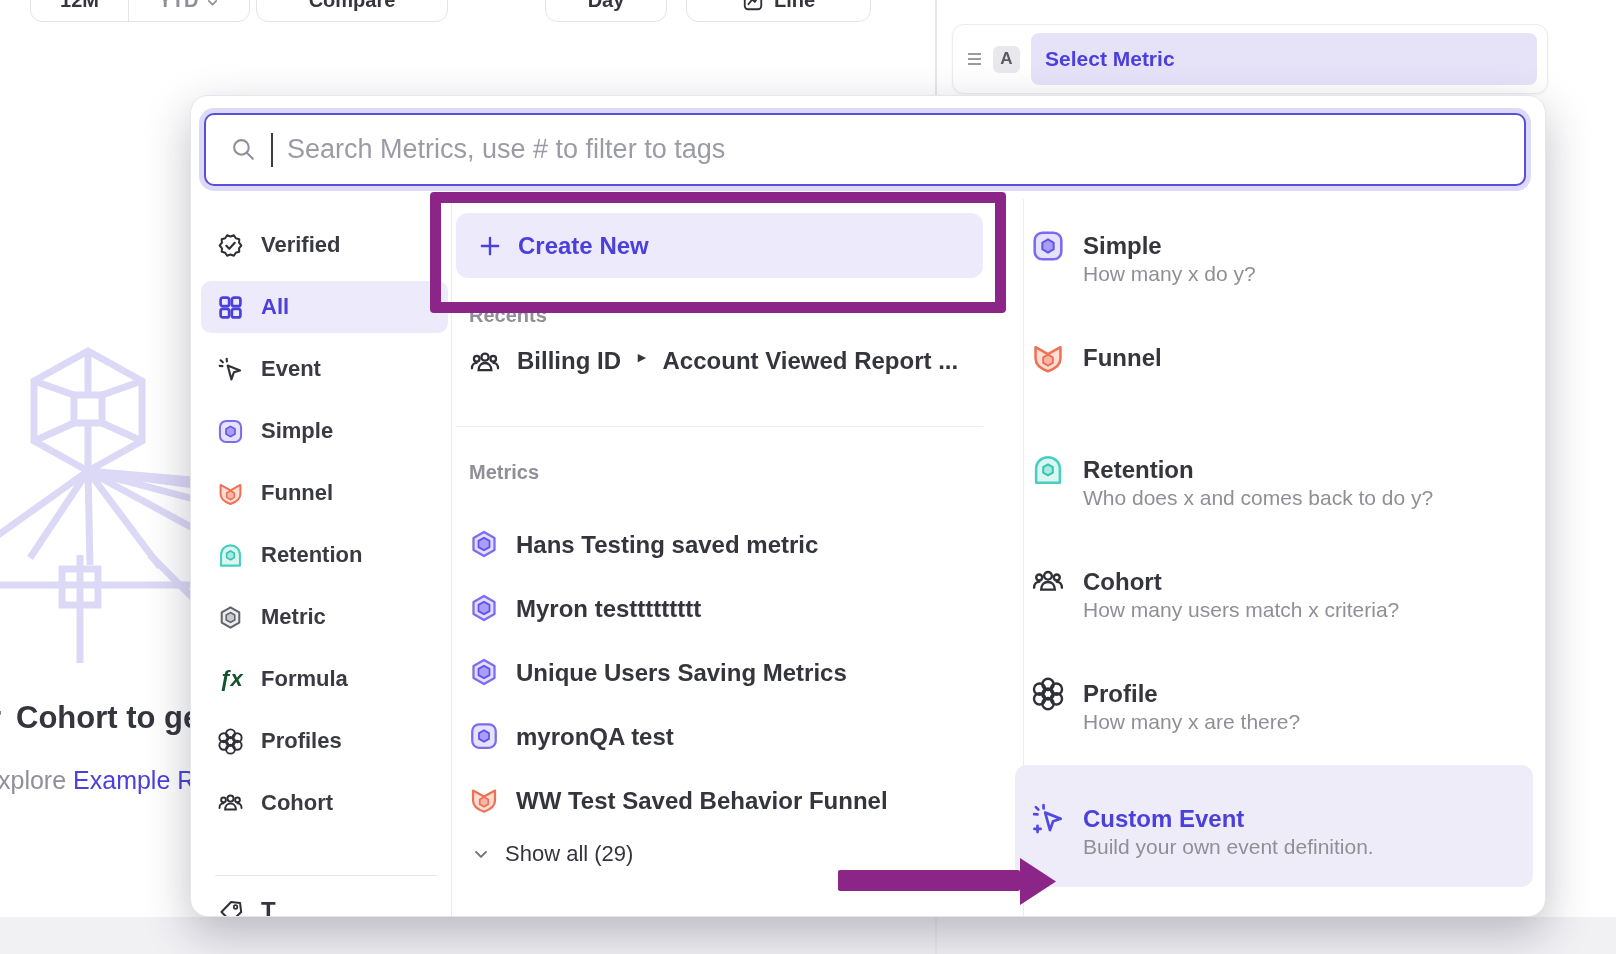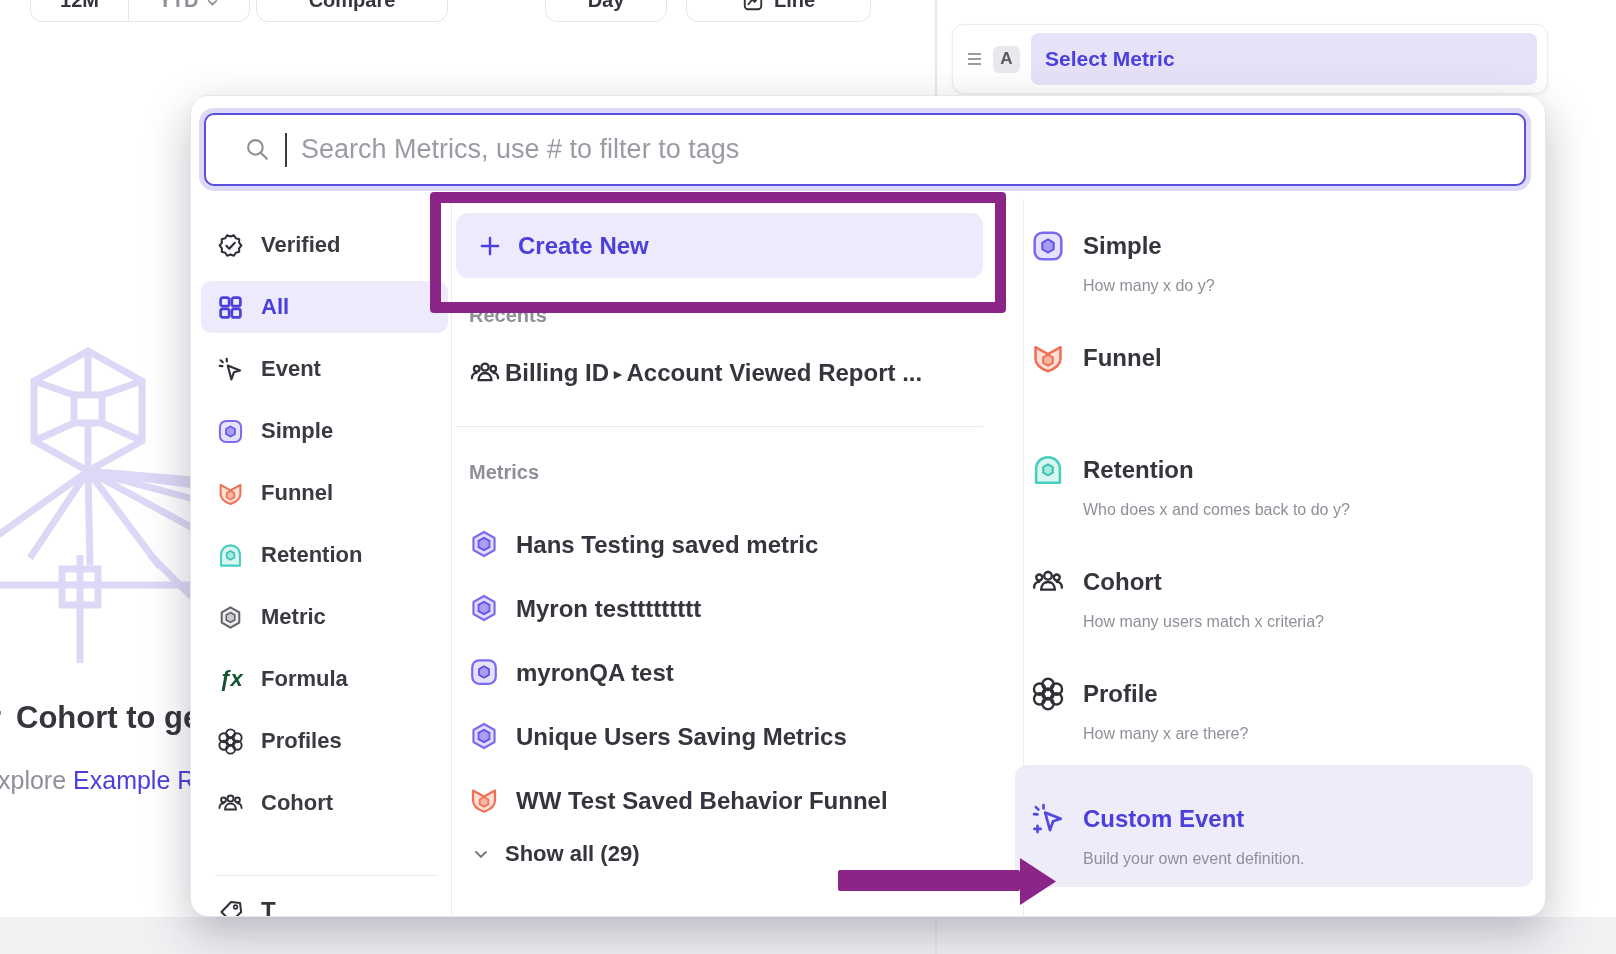--- a/index.html
+++ b/index.html
@@ -40,21 +40,21 @@
                 justify-content:center;font-size:17px;font-weight:700;color:#5a5a62;flex:none}
   .metric-pill{flex:1;height:52px;background:#e6e3f9;border-radius:8px;display:flex;align-items:center;
                padding-left:14px;font-size:21px;font-weight:700;color:var(--purple)}
 
   
   .panel{position:absolute;left:190px;top:95px;width:1356px;height:822px;background:#fff;
          border:1px solid #e6e6ea;border-radius:18px;box-shadow:0 16px 45px rgba(35,35,60,.28);
          overflow:hidden;z-index:10}
   .search-box{position:absolute;left:13px;top:17px;width:1322px;height:73px;border:2px solid #5a4edc;
               border-radius:10px;box-shadow:0 0 0 5px #ddd9f8;display:flex;align-items:center;
-              gap:14px;padding-left:38px;background:#fff}
+              gap:14px;padding-left:24px;background:#fff}
   .search-icn svg{width:27px;height:27px;display:block}
   .caret{width:2px;height:34px;background:#3c3c44;flex:none}
   .search-input{border:none;outline:none;flex:1;font-size:27px;color:var(--dark);background:transparent;
                 padding:0;font-family:inherit}
   .search-input::placeholder{color:#9b9ba5}
   .vline{position:absolute;top:103px;bottom:0;width:1px;background:#ececf0}
   .vline.a{left:260px}.vline.b{left:832px}
 
   
   #sidebar-list{position:absolute;left:10px;top:123px;width:247px;display:flex;flex-direction:column;gap:10px}
@@ -71,36 +71,36 @@
                 font-size:24px;font-weight:700}
 
   
   .create-new{position:absolute;left:265px;top:117px;width:527px;height:65px;background:var(--lav);
               border-radius:12px;display:flex;align-items:center;gap:15px;padding-left:21px;
               font-size:24px;font-weight:700;color:var(--purple)}
   .plus-icn svg{width:26px;height:26px;display:block}
   .sect-label{position:absolute;left:278px;font-size:20px;font-weight:700;color:var(--gray)}
   .recents-label{top:208px}
   .metrics-label{top:365px}
-  .billing-row{position:absolute;left:278px;top:251px;height:52px;display:flex;align-items:center;gap:4px;
+  .billing-row{position:absolute;left:278px;top:251px;height:52px;display:flex;gap:16px;
                font-size:24px;font-weight:600;color:var(--dark)}
   .crumb-sep{font-size:15px;margin:0 1px;transform:translateY(1px)}
   .mid-divider{position:absolute;left:265px;top:330px;width:527px;height:1px;background:#ececf0}
   #metrics-list{position:absolute;left:278px;top:411px;display:flex;flex-direction:column;gap:12px}
   .metric-item{height:52px;display:flex;align-items:flex-end;gap:17px;font-size:24px;font-weight:600;color:var(--dark)}
   .show-all{position:absolute;left:280px;top:741px;height:34px;display:flex;align-items:center;gap:14px;
-            font-size:22px;font-weight:700;color:var(--dark)}
+            font-size:22px;font-weight:400;color:var(--dark)}
   .chev-icn svg{width:20px;height:20px;display:block}
 
   
   #types-list{position:absolute;left:824px;top:135px;width:518px;display:flex;flex-direction:column;gap:22px}
   .type-row{min-height:90px;display:flex;gap:18px;padding-left:16px}
   .type-row .icn{margin-top:-2px}
   .type-title{font-size:24px;font-weight:700;line-height:30px;color:var(--dark)}
-  .type-desc{font-size:16px;color:var(--gray);margin-top:12px;line-height:26px}
+  .type-desc{font-size:21px;color:var(--gray);margin-top:0;line-height:26px}
   .type-row.highlighted{background:#efecfa;border-radius:12px;margin-top:-26px;height:122px;
                         padding-top:39px;min-height:0}
   .type-row.highlighted .type-title{color:var(--purple)}
 
   
   .anno-rect{position:absolute;left:430px;top:192px;width:576px;height:121px;border:11px solid var(--anno);
              border-radius:4px;z-index:50}
   .anno-arrow{position:absolute;left:830px;top:850px;width:235px;height:62px;z-index:50;color:var(--anno)}
 </style>
 </head>
@@ -347,34 +347,34 @@
             <svg viewBox="0 0 24 24">
               <polygon points="12,2.4 20.4,7.2 20.4,16.8 12,21.6 3.6,16.8 3.6,7.2" fill="#e3defb" stroke="#7a6cf0" stroke-width="1.8" stroke-linejoin="round"></polygon>
               <polygon points="12,7 16.4,9.5 16.4,14.5 12,17 7.6,14.5 7.6,9.5" fill="#a99df5" stroke="#6052e8" stroke-width="1.4"></polygon>
             </svg>
           </span>
           <span>Myron testtttttttt</span>
         </div>
         <div class="metric-item">
           <span class="icn s30">
             <svg viewBox="0 0 24 24">
+              <polygon points="12,2.4 20.4,7.2 20.4,16.8 12,21.6 3.6,16.8 3.6,7.2" fill="#e3defb" stroke="#7a6cf0" stroke-width="1.8" stroke-linejoin="round"></polygon>
+              <polygon points="12,7 16.4,9.5 16.4,14.5 12,17 7.6,14.5 7.6,9.5" fill="#a99df5" stroke="#6052e8" stroke-width="1.4"></polygon>
+            </svg>
+          </span>
+          <span>Unique Users Saving Metrics</span>
+        </div>
+        <div class="metric-item">
+          <span class="icn s30">
+            <svg viewBox="0 0 24 24">
               <rect x="2.6" y="2.6" width="18.8" height="18.8" rx="5.5" fill="#e6e2fb" stroke="#7a6cf0" stroke-width="1.8"></rect>
               <polygon points="12,7.4 16,9.7 16,14.3 12,16.6 8,14.3 8,9.7" fill="#a99df5" stroke="#6052e8" stroke-width="1.4"></polygon>
             </svg>
           </span>
           <span>myronQA test</span>
-        </div>
-        <div class="metric-item">
-          <span class="icn s30">
-            <svg viewBox="0 0 24 24">
-              <polygon points="12,2.4 20.4,7.2 20.4,16.8 12,21.6 3.6,16.8 3.6,7.2" fill="#e3defb" stroke="#7a6cf0" stroke-width="1.8" stroke-linejoin="round"></polygon>
-              <polygon points="12,7 16.4,9.5 16.4,14.5 12,17 7.6,14.5 7.6,9.5" fill="#a99df5" stroke="#6052e8" stroke-width="1.4"></polygon>
-            </svg>
-          </span>
-          <span>Unique Users Saving Metrics</span>
         </div>
         <div class="metric-item">
           <span class="icn s30">
             <svg viewBox="0 0 24 24">
               <path d="M3.2,4.4 L12,9.2 L20.8,4.4 L20.8,12.4 C20.8,16.6 17.4,19.5 12,21.4 C6.6,19.5 3.2,16.6 3.2,12.4 Z" fill="#fcded4" stroke="#ee7156" stroke-width="1.8" stroke-linejoin="round"></path>
               <polygon points="12,9.6 15.4,11.55 15.4,15.45 12,17.4 8.6,15.45 8.6,11.55" fill="#f8b7a6" stroke="#ee7156" stroke-width="1.4"></polygon>
             </svg>
           </span>
           <span>WW Test Saved Behavior Funnel</span>
         </div>

